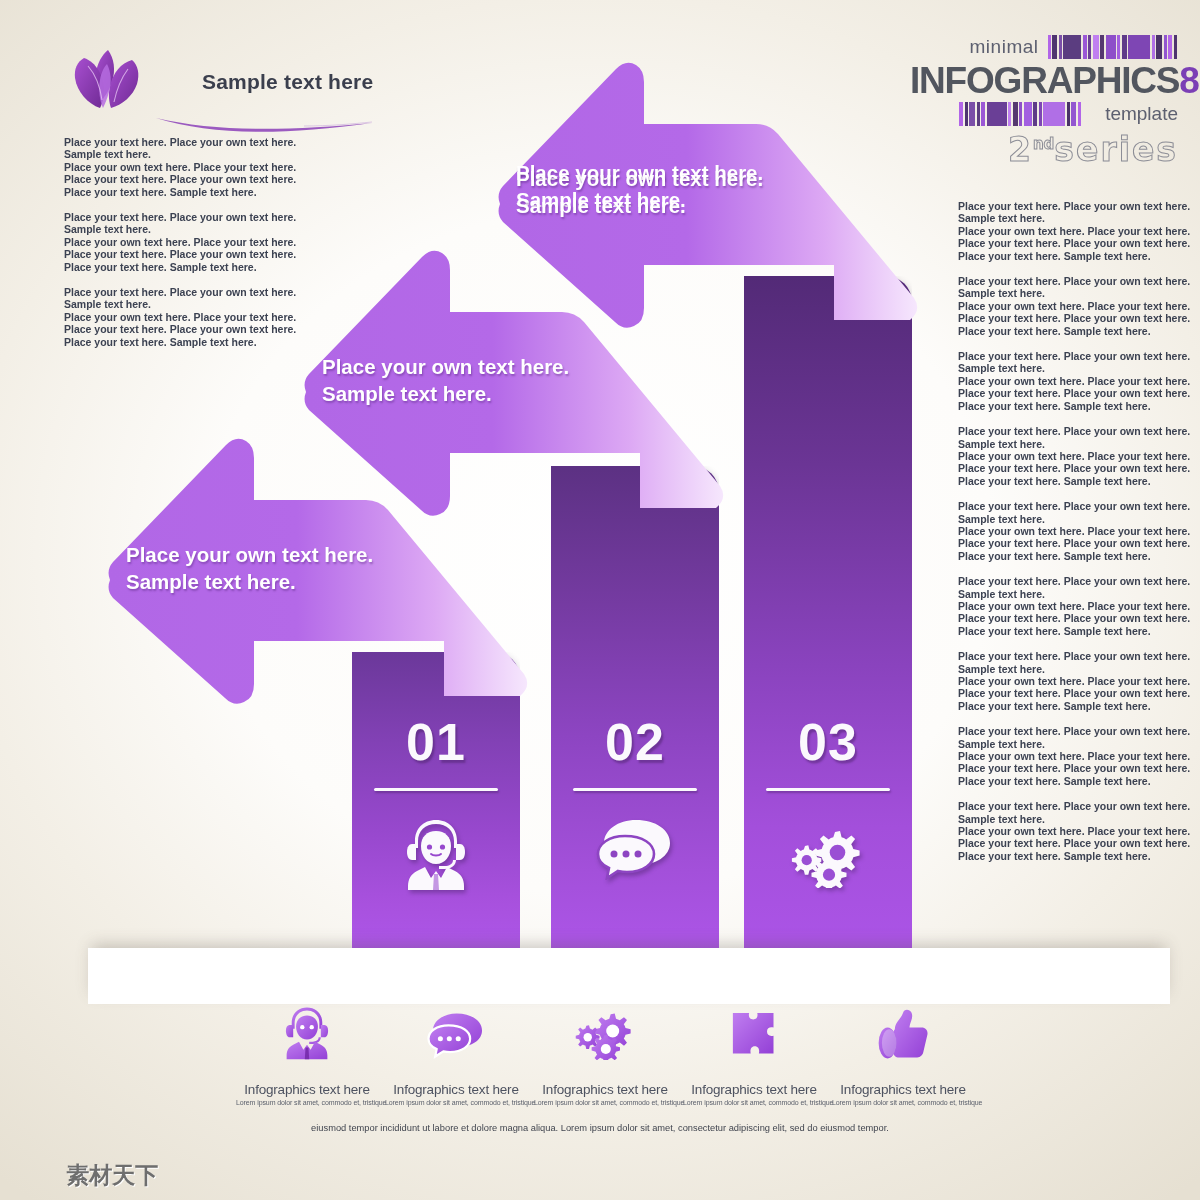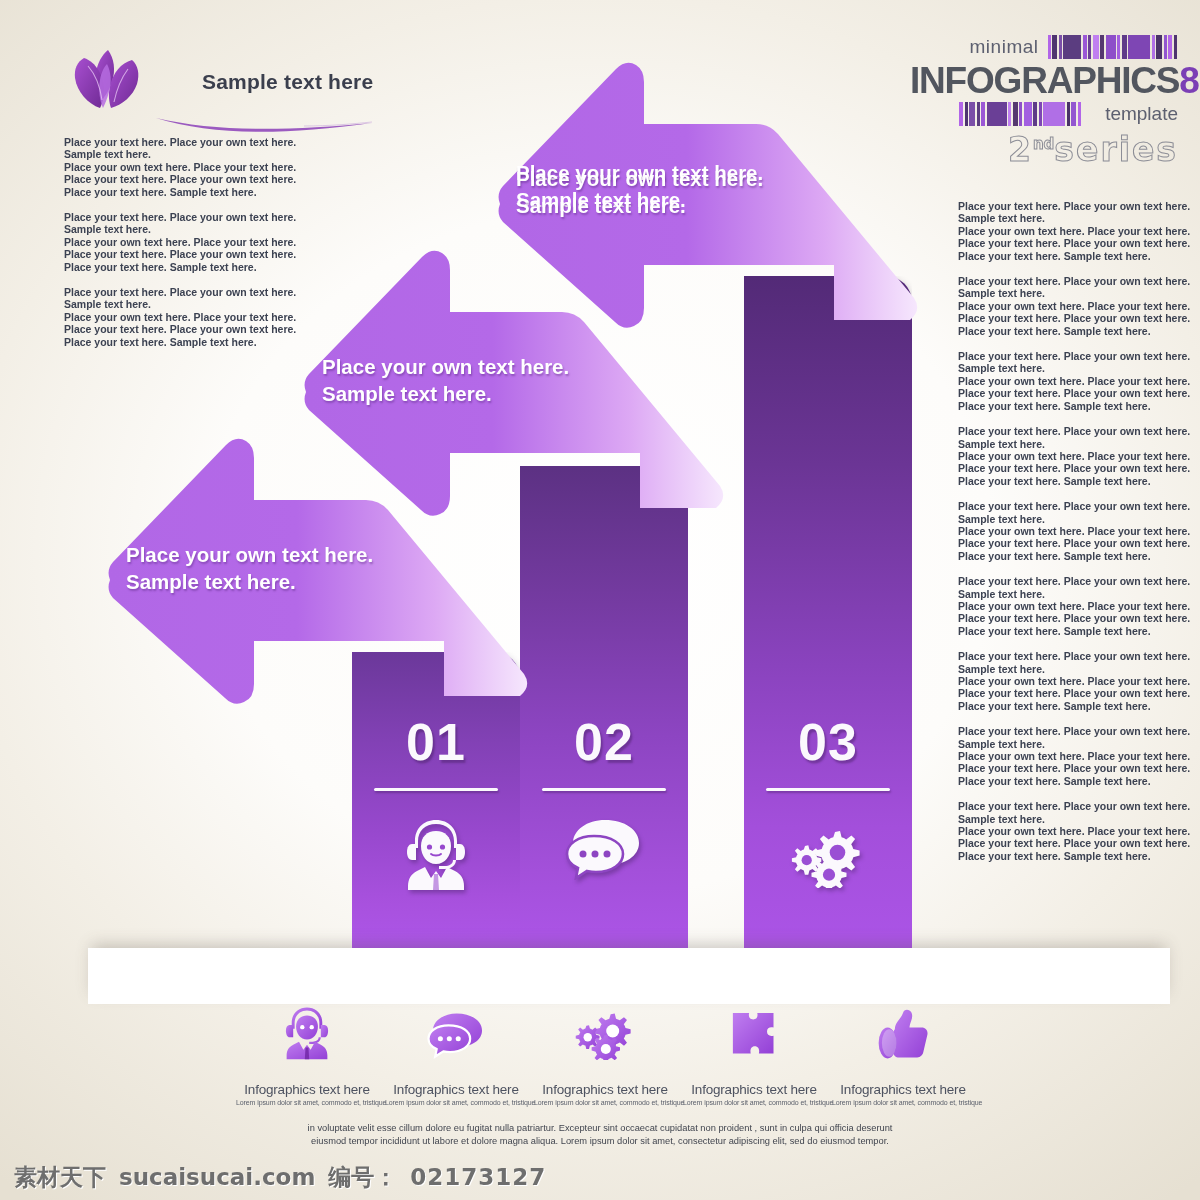--- a/index.html
+++ b/index.html
@@ -118,20 +118,21 @@
   }
   #bottom-para p{margin:0;}
 
   
   #watermark{
     position:absolute;left:14px;top:1160px;height:34px;
     display:flex;align-items:center;gap:13px;
     font-size:23px;font-weight:bold;color:#6e6e6e;
     text-shadow:1px 1px 0 #ffffff;
     font-family:"DejaVu Sans", sans-serif;
+    flex-direction:column;
   }
   #watermark .wm-num{letter-spacing:1px;}
 </style>
 </head>
 <body>
 
 <div id="stage">
 
   <svg width="0" height="0" style="position:absolute">
     <defs>
@@ -333,21 +334,21 @@
              L262 72 Q275 72 284 82 L420 246 Q428 258 416 268 L340 268 L340 213
              L150 213 L150 256 Q150 270 140 274 Q130 279 121 270 L9 170 Q2 162 6 152 Z" fill="url(#gArrow)"></path>
     <text x="22" y="128" fill="#ffffff" font-family="Liberation Sans, sans-serif" font-size="20.5" font-weight="bold" style="text-shadow:1px 2px 2px rgba(90,40,130,.45)">Place your own text here.</text>
     <text x="22" y="155" fill="#ffffff" font-family="Liberation Sans, sans-serif" font-size="20.5" font-weight="bold">Sample text here.</text>
   </svg>
   <div class="arrow" style="left:516px;top:165px;width:330px;height:60px;pointer-events:none;">
     <div class="atext" style="left:0;top:0;">Place your own text here.</div>
     <div class="atext" style="left:0;top:27px;">Sample text here.</div>
   </div>
 
-  <div class="bar" style="left:520px;top:466px;width:168px;height:482px;">
+  <div class="bar" style="left:551px;top:466px;width:168px;height:482px;">
     <div class="body" style="background:linear-gradient(to bottom,#5c3183 0%,#733a9f 26%,#8d45c2 56%,#a350da 84%,#ac55e7 100%);"></div>
     <div class="num" style="top:246px;">02</div>
     <div class="rule" style="top:322px;"></div>
     <div class="ic" style="top:352px;">
       <svg width="78" height="62" viewBox="0 0 78 62">
         <g fill="#fbf9fd">
           <path d="M40 2 C60 2 74 12 74 25 C74 38 60 47 42 47 C38 47 34 46.6 31 46 L20 54 L22 43 C13 39 8 32 8 25 C8 12 22 2 40 2 Z"></path>
           <path d="M29 18 C13 18 2 26 2 36 C2 42 6 47 13 50 L11 60 L22 53 C25 53.6 28 54 31 54 C47 54 58 46 58 36 C58 26 47 18 29 18 Z" stroke="#8d45c2" stroke-width="2.6" fill="#fbf9fd"></path>
           <circle cx="18" cy="36" r="3.5" fill="#8d45c2"></circle>
           <circle cx="30" cy="36" r="3.5" fill="#8d45c2"></circle>
@@ -470,21 +471,20 @@
             </g>
             <ellipse cx="16" cy="43" rx="9" ry="17" fill="#ffffff" opacity=".30"></ellipse>
           </svg>
         </div>
         <div class="t1">Infographics text here</div>
         <div class="t2">Lorem ipsum dolor sit amet, commodo et, tristique</div>
       </div>
     </div>
 
   <div id="bottom-para">
-    <p>in voluptate velit esse cillum dolore eu fugitat nulla patriartur. Excepteur sint occaecat cupidatat non proident , sunt in culpa qui officia deserunt</p>
     <p>eiusmod tempor incididunt ut labore et dolore magna aliqua. Lorem ipsum dolor sit amet, consectetur adipiscing elit, sed do eiusmod tempor.</p>
   </div>
 
   <div id="watermark">
     <span>素材天下</span>
     <span>sucaisucai.com</span>
     <span>编号：</span>
     <span class="wm-num">02173127</span>
   </div>
 

